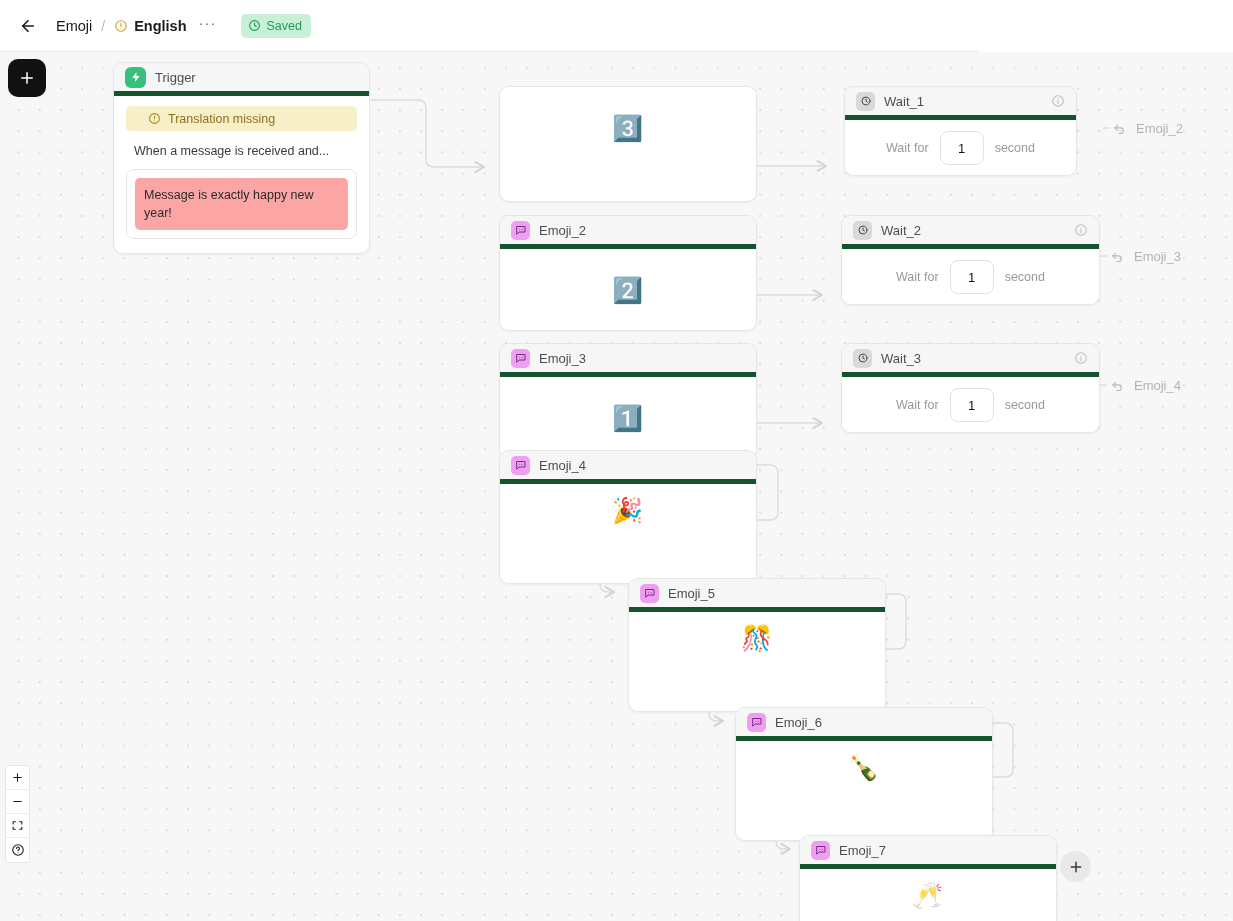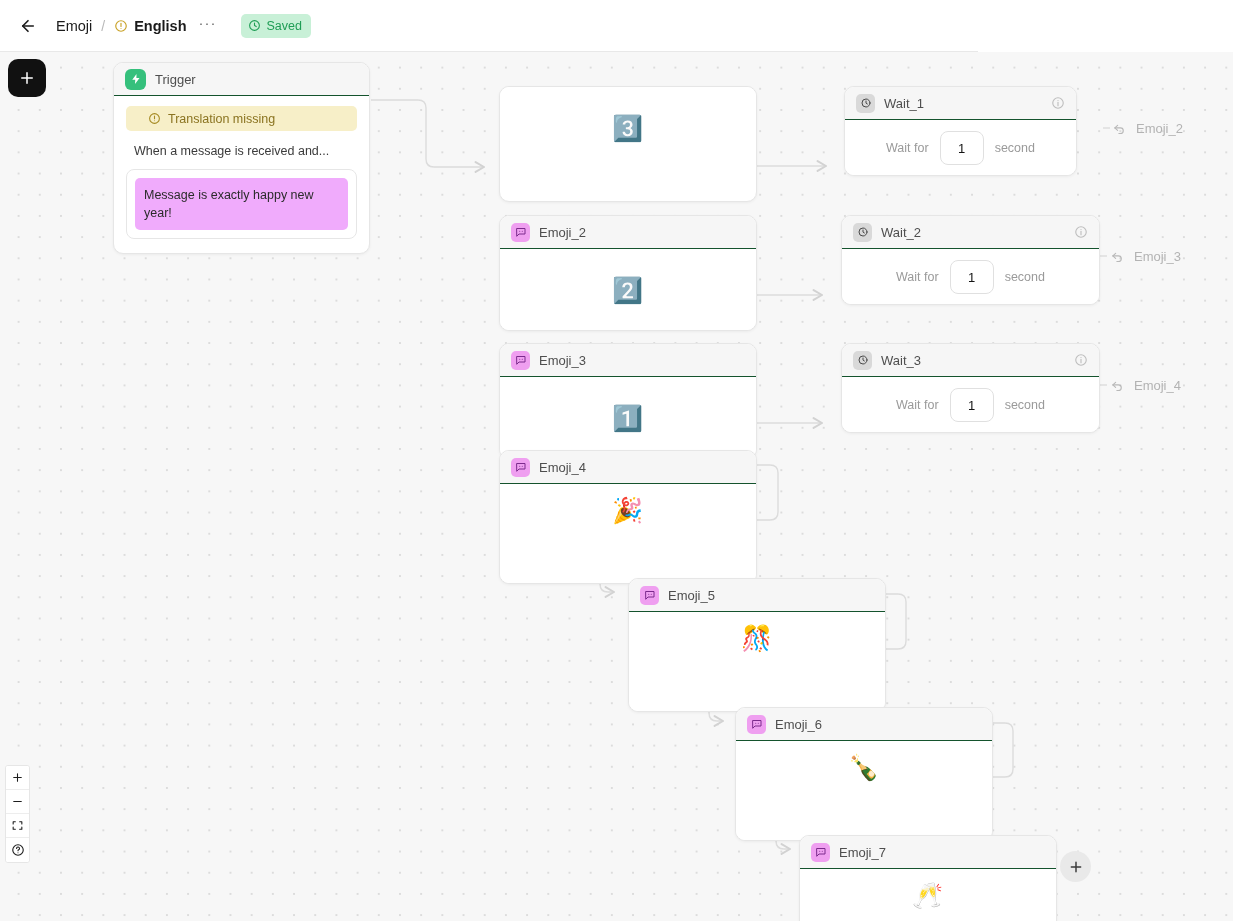--- a/index.html
+++ b/index.html
@@ -74,21 +74,21 @@
   .node {
     position: absolute;
     background: #ffffff;
     border: 1px solid #e6e6e6;
     border-radius: 10px;
     box-shadow: 0 1px 3px rgba(0,0,0,.05);
     overflow: hidden;
   }
   .node-head {
     height: 33px; background: #f6f6f6;
-    border-bottom: 1px solid #14532d;
+    border-bottom: 5px solid #14532d;
     display: flex; align-items: center; gap: 9px;
     padding: 0 11px;
   }
   .node-title { font-size: 13px; color: #4e4e4e; }
   .node-body {
     background: #ffffff;
     display: flex; align-items: center; justify-content: center;
   }
   .badge-icon {
     width: 19px; height: 19px; border-radius: 5px;
@@ -113,21 +113,21 @@
   .trig-desc {
     margin: 13px 12px 0 20px;
     font-size: 12.5px; color: #3b3b3b;
   }
   .trig-cond-wrap {
     margin: 11px 12px 14px 12px;
     border: 1px solid #e6e6e6; border-radius: 8px;
     padding: 8px;
   }
   .trig-cond {
-    background: #f0abfc; color: #2b2b2b;
+    background: #fca5a5; color: #2b2b2b;
     border-radius: 5px; padding: 8px 9px;
     font-size: 12.5px; line-height: 1.45;
   }
 
   
   .wait-row {
     display: flex; align-items: center; gap: 11px;
     padding: 0 18px; height: 100%;
   }
   .wait-lbl { font-size: 12.5px; color: #9a9a9a; }

